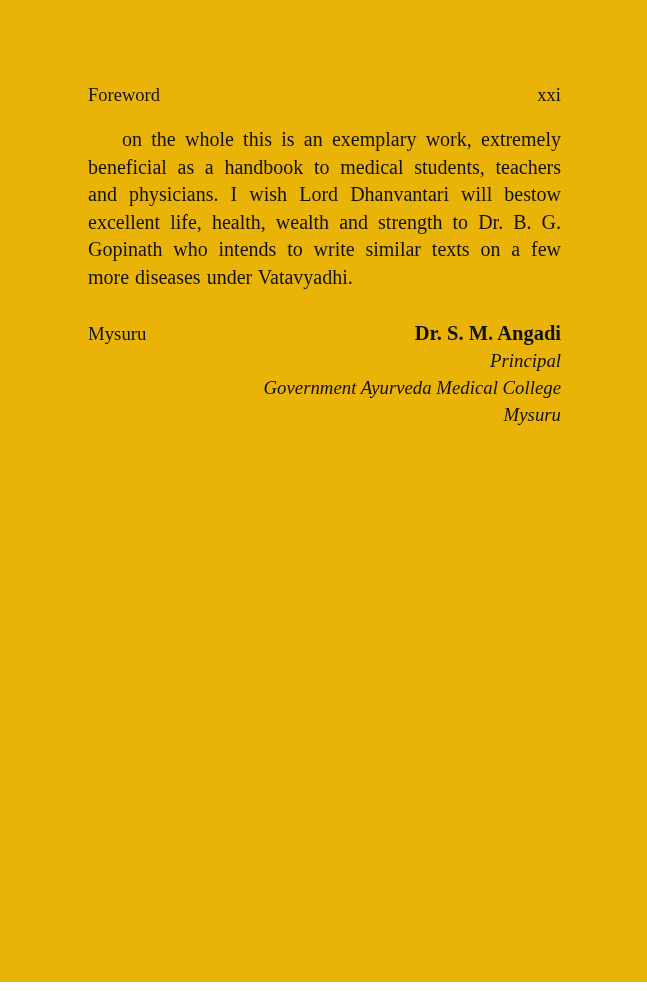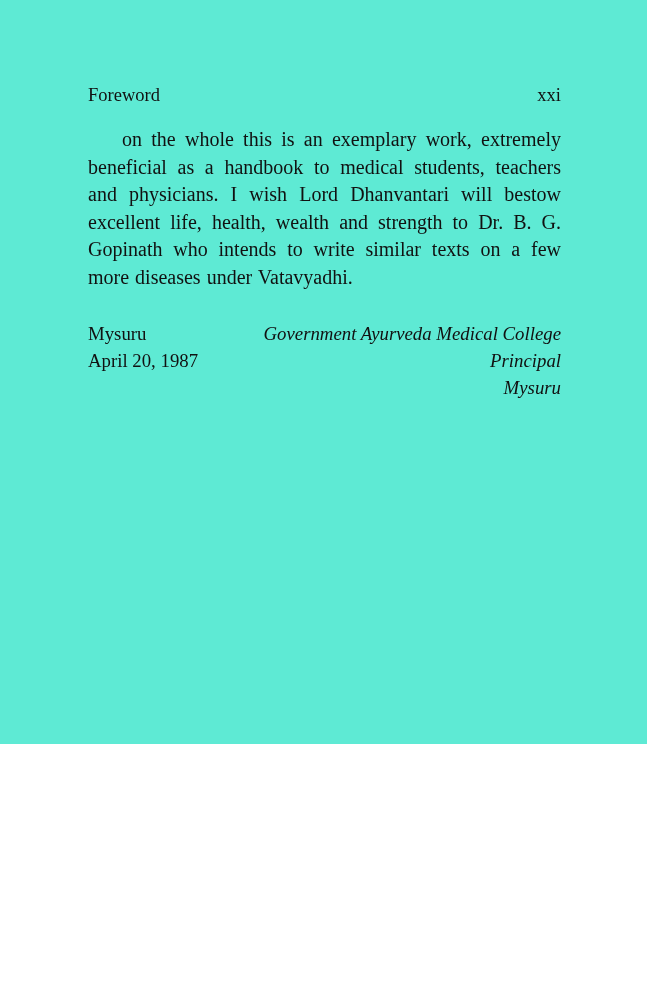--- a/index.html
+++ b/index.html
@@ -3,22 +3,22 @@
 <meta charset="utf-8">
 <style>
   html, body {
     margin: 0;
     padding: 0;
     background: #ffffff;
   }
   .page {
     position: relative;
     width: 647px;
-    height: 744px;
-    background: #5eead4;
+    height: 982px;
+    background: #eab308;
     color: #111111;
     font-family: "Liberation Serif", "DejaVu Serif", serif;
     box-sizing: border-box;
     overflow: hidden;
   }
   .content {
     position: absolute;
     left: 88px;
     right: 86px;
     top: 84px;
@@ -71,23 +71,23 @@
     <div class="page-header">
       <span>Foreword</span>
       <span>xxi</span>
     </div>
 
     <p class="body-paragraph">on the whole this is an exemplary work, extremely beneficial as a handbook to medical students, teachers and physicians. I wish Lord Dhanvantari will bestow excellent life, health, wealth and strength to Dr. B. G. Gopinath who intends to write similar texts on a few more diseases under Vatavyadhi.</p>
 
     <div class="signature-block">
       <div class="signature-left">
         <div>Mysuru</div>
-        <div>April 20, 1987</div>
       </div>
       <div class="signature-right">
+        <div class="signature-name">Dr. S. M. Angadi</div>
+        <div class="signature-italic">Principal</div>
         <div class="signature-italic">Government Ayurveda Medical College</div>
-        <div class="signature-italic">Principal</div>
         <div class="signature-italic">Mysuru</div>
       </div>
     </div>
 
   </div>
 </div>
 
 </body></html>

